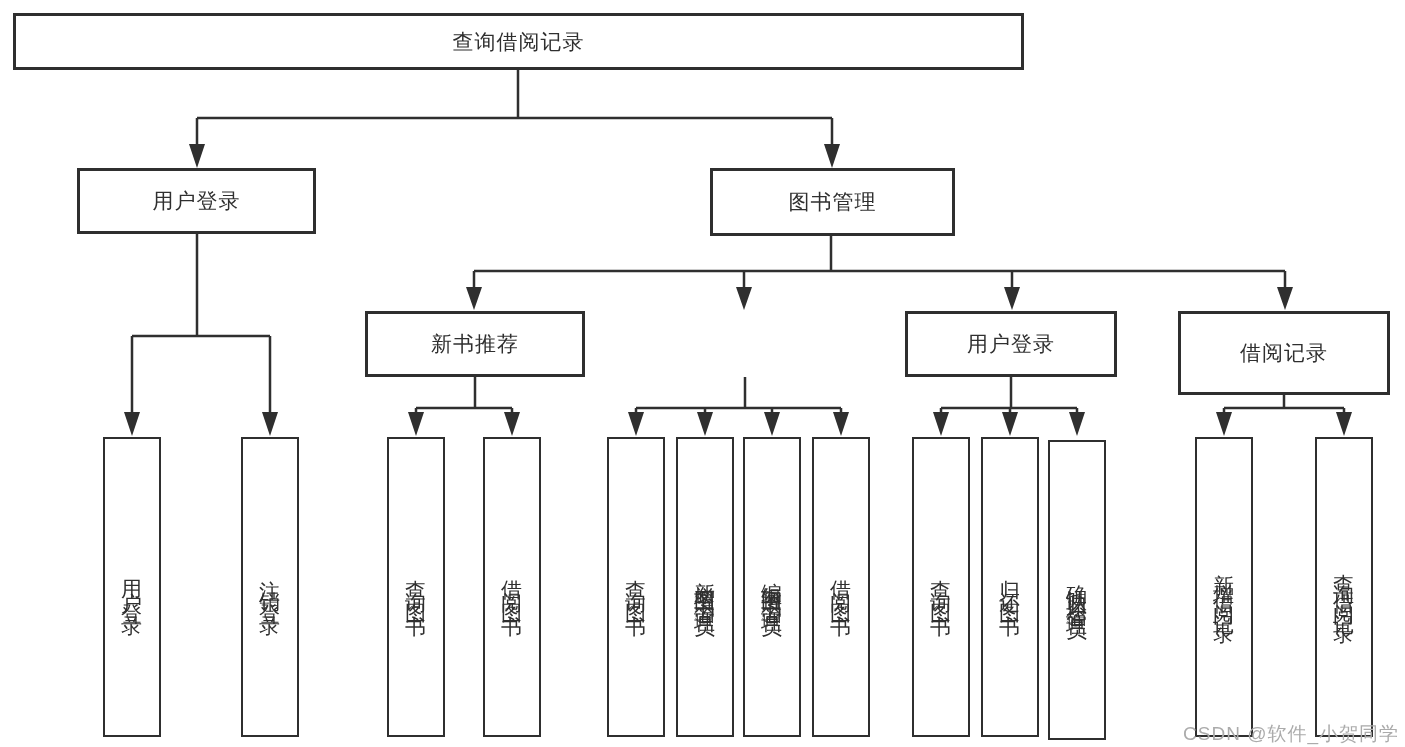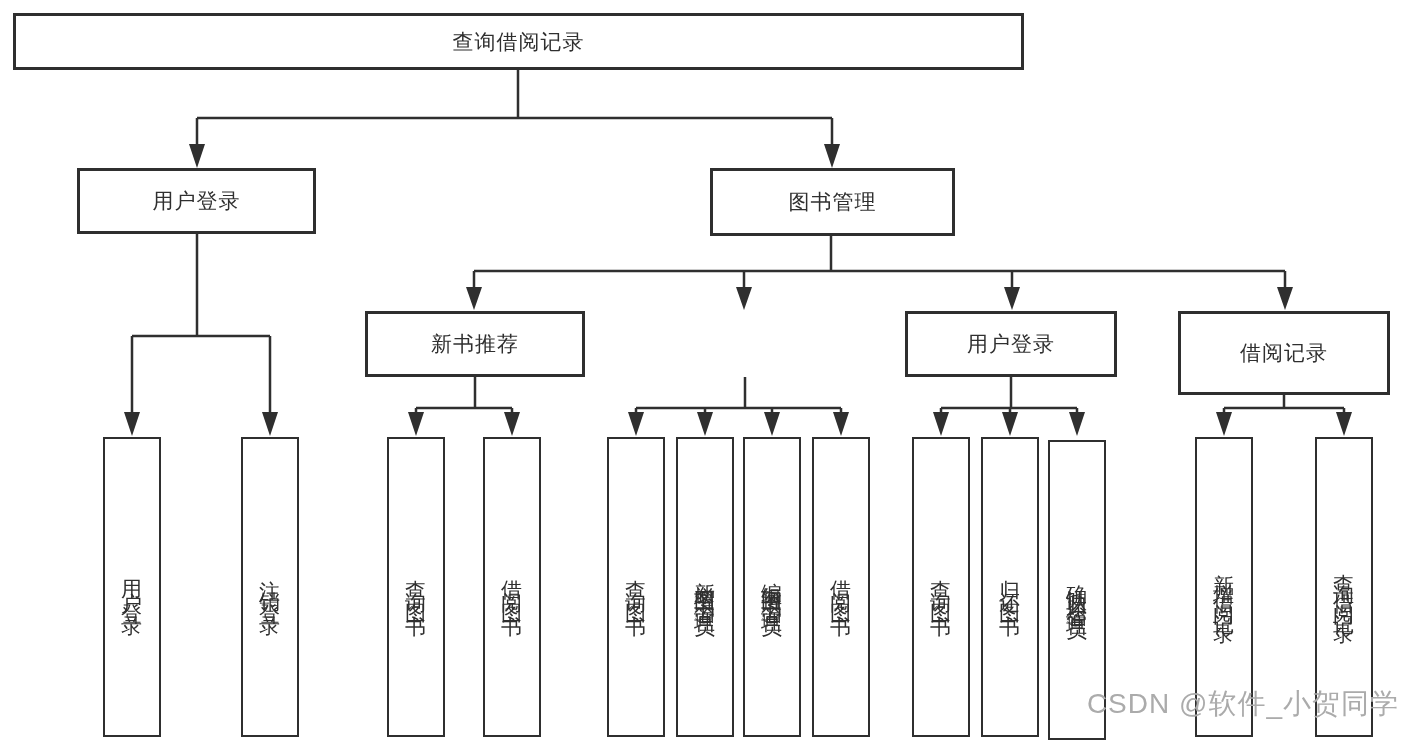--- a/index.html
+++ b/index.html
@@ -26,22 +26,22 @@
     border-width:2.5px;
     writing-mode:vertical-rl;
     font-size:21px;
     line-height:1;
   }
   .ls-wide{letter-spacing:12px;}   
   .ls-mid{letter-spacing:10px;}    
   .ls-tight{letter-spacing:5px;}   
   .watermark{
     position:absolute;
-    right:6px;bottom:24px;
-    font-size:28px;
+    right:6px;bottom:0;
+    font-size:19px;
     color:#ababab;
     letter-spacing:1px;
     white-space:nowrap;
   }
 </style>
 </head>
 <body>
 
 <div id="stage">
 

